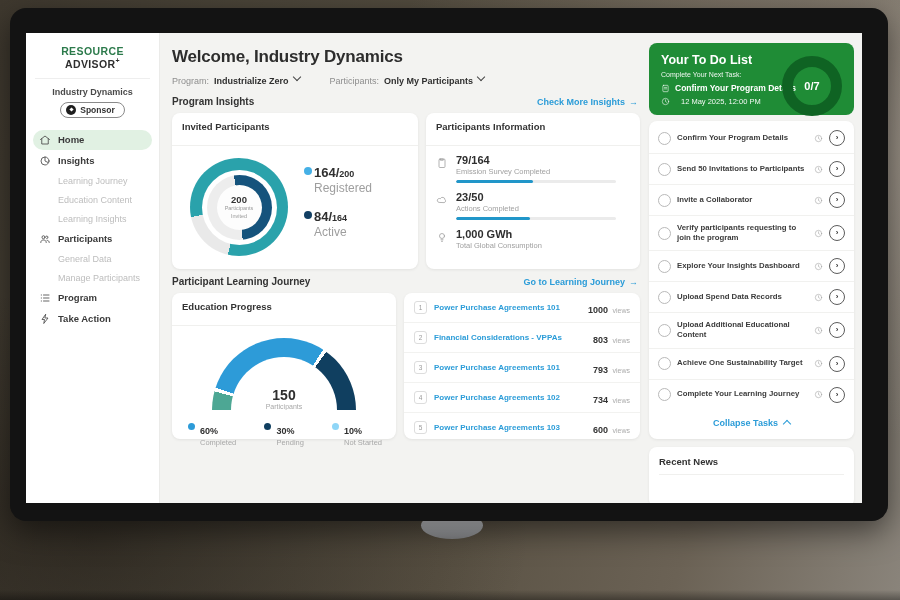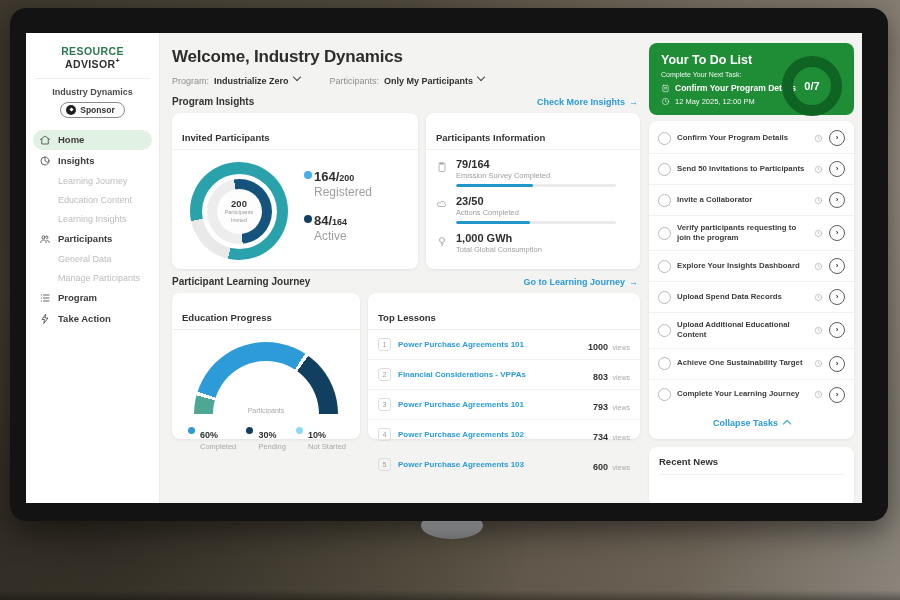--- a/index.html
+++ b/index.html
@@ -46,21 +46,21 @@
   .filter{font-size:9px;color:#8e8e8e;display:flex;gap:5px;cursor:pointer;}
   .filter b{color:#2f2f2f;}
   .chev{display:inline-block;width:5px;height:5px;border-right:1.5px solid #444;border-bottom:1.5px solid #444;
     transform:rotate(45deg);margin-top:-2px;}
   .chev.up{transform:rotate(-135deg);margin-top:3px;border-color:#2b9cd8;}
   .secrow{display:flex;justify-content:space-between;align-items:center;margin:7px 2px 6px 0;}
   .sectitle{font-size:10px;font-weight:800;color:#333;}
   .seclink{font-size:9px;font-weight:700;color:#2b9cd8;cursor:pointer;display:flex;gap:4px;align-items:flex-start;}
   .cards{display:flex;gap:8px;}
   .card{background:#fff;border-radius:8px;box-shadow:0 1px 3px rgba(0,0,0,.07);box-sizing:border-box;}
-  .card-h{padding:8px 10px 6px;font-size:9.5px;font-weight:800;color:#333;border-bottom:1px solid #f0f0ee;margin-top:11px;}
+  .card-h{padding:8px 10px 13px;font-size:9.5px;font-weight:800;color:#333;border-bottom:1px solid #f0f0ee;}
 
   
   .c-invited{width:246px;height:156px;}
   .invited-body{display:flex;align-items:center;gap:16px;padding:12px 8px 0 18px;}
   .dring{border-radius:50%;display:grid;place-items:center;}
   .d-outer{width:98px;height:98px;}
   .d-mid{width:75px;height:75px;background:#fff;}
   .d-inner{width:65px;height:65px;}
   .d-hole{width:45px;height:45px;background:#fdfdfd;text-align:center;display:grid;place-content:center;}
   .d-val{font-size:9.5px;font-weight:800;color:#333;}
@@ -75,21 +75,21 @@
   .c-info{flex:1;height:156px;min-width:0;}
   .info-row{display:flex;gap:8px;padding:8px 12px 0 10px;}
   .iico{width:12px;height:12px;margin-top:3px;flex:none;stroke:#9a9a9a;fill:none;stroke-width:1.5;
     stroke-linecap:round;stroke-linejoin:round;}
   .info-val{font-size:11px;font-weight:800;color:#2e2e2e;}
   .info-lab{font-size:7.5px;color:#a0a0a0;margin:1px 0 4px;}
   .bar{width:160px;height:3px;border-radius:2px;background:#ebebeb;overflow:hidden;}
   .bar-fill{height:100%;border-radius:2px;}
 
   
-  .c-gauge{width:188px;height:146px;}
+  .c-gauge{width:224px;height:146px;}
   .gauge-wrap{position:relative;width:144px;height:72px;margin:12px auto 0;overflow:hidden;}
   .gauge-arc{position:absolute;left:0;top:0;width:144px;height:144px;border-radius:50%;}
   .gauge-hole{position:absolute;left:19px;top:19px;width:106px;height:106px;border-radius:50%;background:#fff;}
   .gauge-txt{position:absolute;left:0;right:0;bottom:0;text-align:center;}
   .gauge-val{font-size:14px;font-weight:800;color:#2e2e2e;}
   .gauge-lab{font-size:7px;color:#a8a8a8;}
   .glegend{display:flex;justify-content:space-between;padding:10px 14px 0 16px;}
   .gl{display:flex;gap:5px;}
   .gl-dot{width:7px;height:7px;border-radius:50%;margin-top:2.5px;flex:none;}
   .gl-pct{font-size:9px;font-weight:800;color:#2e2e2e;}
@@ -103,21 +103,21 @@
     display:grid;place-items:center;flex:none;}
   .ltitle{flex:1;font-size:8px;font-weight:700;color:#2b9cd8;white-space:nowrap;overflow:hidden;}
   .lviews b{font-size:9px;font-weight:800;color:#333;}
   .lviews span{font-size:7px;color:#ababab;}
 
   
   .todo-green{position:relative;background:#1f8c36;border-radius:8px;color:#fff;padding:10px 12px 9px;box-sizing:border-box;}
   .tg-title{font-size:12.5px;font-weight:800;margin-bottom:4px;}
   .tg-sub{font-size:7px;opacity:.92;margin-bottom:5px;}
   .tg-task{display:flex;gap:5px;align-items:center;font-size:8.5px;font-weight:700;margin-bottom:4px;}
-  .tg-date{display:flex;gap:5px;align-items:center;font-size:7.5px;opacity:.95;}
+  .tg-date{display:flex;gap:11px;align-items:center;font-size:7.5px;opacity:.95;}
   .wico{width:9px;height:9px;flex:none;stroke:#fff;fill:none;stroke-width:1.6;stroke-linecap:round;}
   .todo-ring{position:absolute;right:12px;top:13px;width:38px;height:38px;border:11px solid #0f6323;
     border-radius:50%;display:grid;place-items:center;}
   .todo-count{font-size:11px;font-weight:800;color:#fff;}
 
   .tasks-card{background:#fff;border-radius:8px;box-shadow:0 1px 3px rgba(0,0,0,.07);margin-top:6px;padding:2px 0;}
   .trow{display:flex;align-items:center;gap:6px;padding:7px 9px;cursor:pointer;}
   .trow + .trow{border-top:1px solid #f1f1ef;}
   .tcheck{width:11px;height:11px;border:1.3px solid #b9b9b9;border-radius:50%;flex:none;}
   .tlabel{flex:1;font-size:7.8px;font-weight:700;color:#3c3c3c;line-height:1.3;}
@@ -310,20 +310,21 @@
           </div>
 
           <div class="cards">
 
             <div class="card c-gauge">
               <div class="card-h">Education Progress</div>
               <div class="gauge-wrap">
                 <div class="gauge-arc" style="background: conic-gradient(from 270deg, rgb(77, 167, 148) 0deg, rgb(77, 167, 148) 15deg, rgb(255, 255, 255) 15deg, rgb(255, 255, 255) 18deg, rgb(45, 155, 216) 18deg, rgb(45, 155, 216) 123deg, rgb(255, 255, 255) 123deg, rgb(255, 255, 255) 126deg, rgb(16, 63, 96) 126deg, rgb(16, 63, 96) 180deg, rgba(255, 255, 255, 0) 180deg, rgba(255, 255, 255, 0) 360deg);"></div>
                 <div class="gauge-hole"></div>
                 <div class="gauge-txt">
+                  <div class="gauge-val">150</div>
                   <div class="gauge-lab">Participants</div>
                 </div>
               </div>
               <div class="glegend">
                 <div class="gl">
                   <span class="gl-dot" style="background: rgb(45, 155, 216);"></span>
                   <span><span class="gl-pct">60%</span>
                   <div class="gl-lab">Completed</div></span>
                 </div>
                 <div class="gl">
@@ -333,21 +334,20 @@
                 </div>
                 <div class="gl">
                   <span class="gl-dot" style="background: rgb(143, 214, 247);"></span>
                   <span><span class="gl-pct">10%</span>
                   <div class="gl-lab">Not Started</div></span>
                 </div>
               </div>
             </div>
 
             <div class="card c-lessons">
-              <div class="card-h">Top Lessons</div>
               <div class="lrow">
                 <span class="lrank">1</span>
                 <span class="ltitle">Power Purchase Agreements 101</span>
                 <span class="lviews"><b>1000</b> <span>views</span></span>
               </div>
               <div class="lrow">
                 <span class="lrank">2</span>
                 <span class="ltitle">Financial Considerations - VPPAs</span>
                 <span class="lviews"><b>803</b> <span>views</span></span>
               </div>

